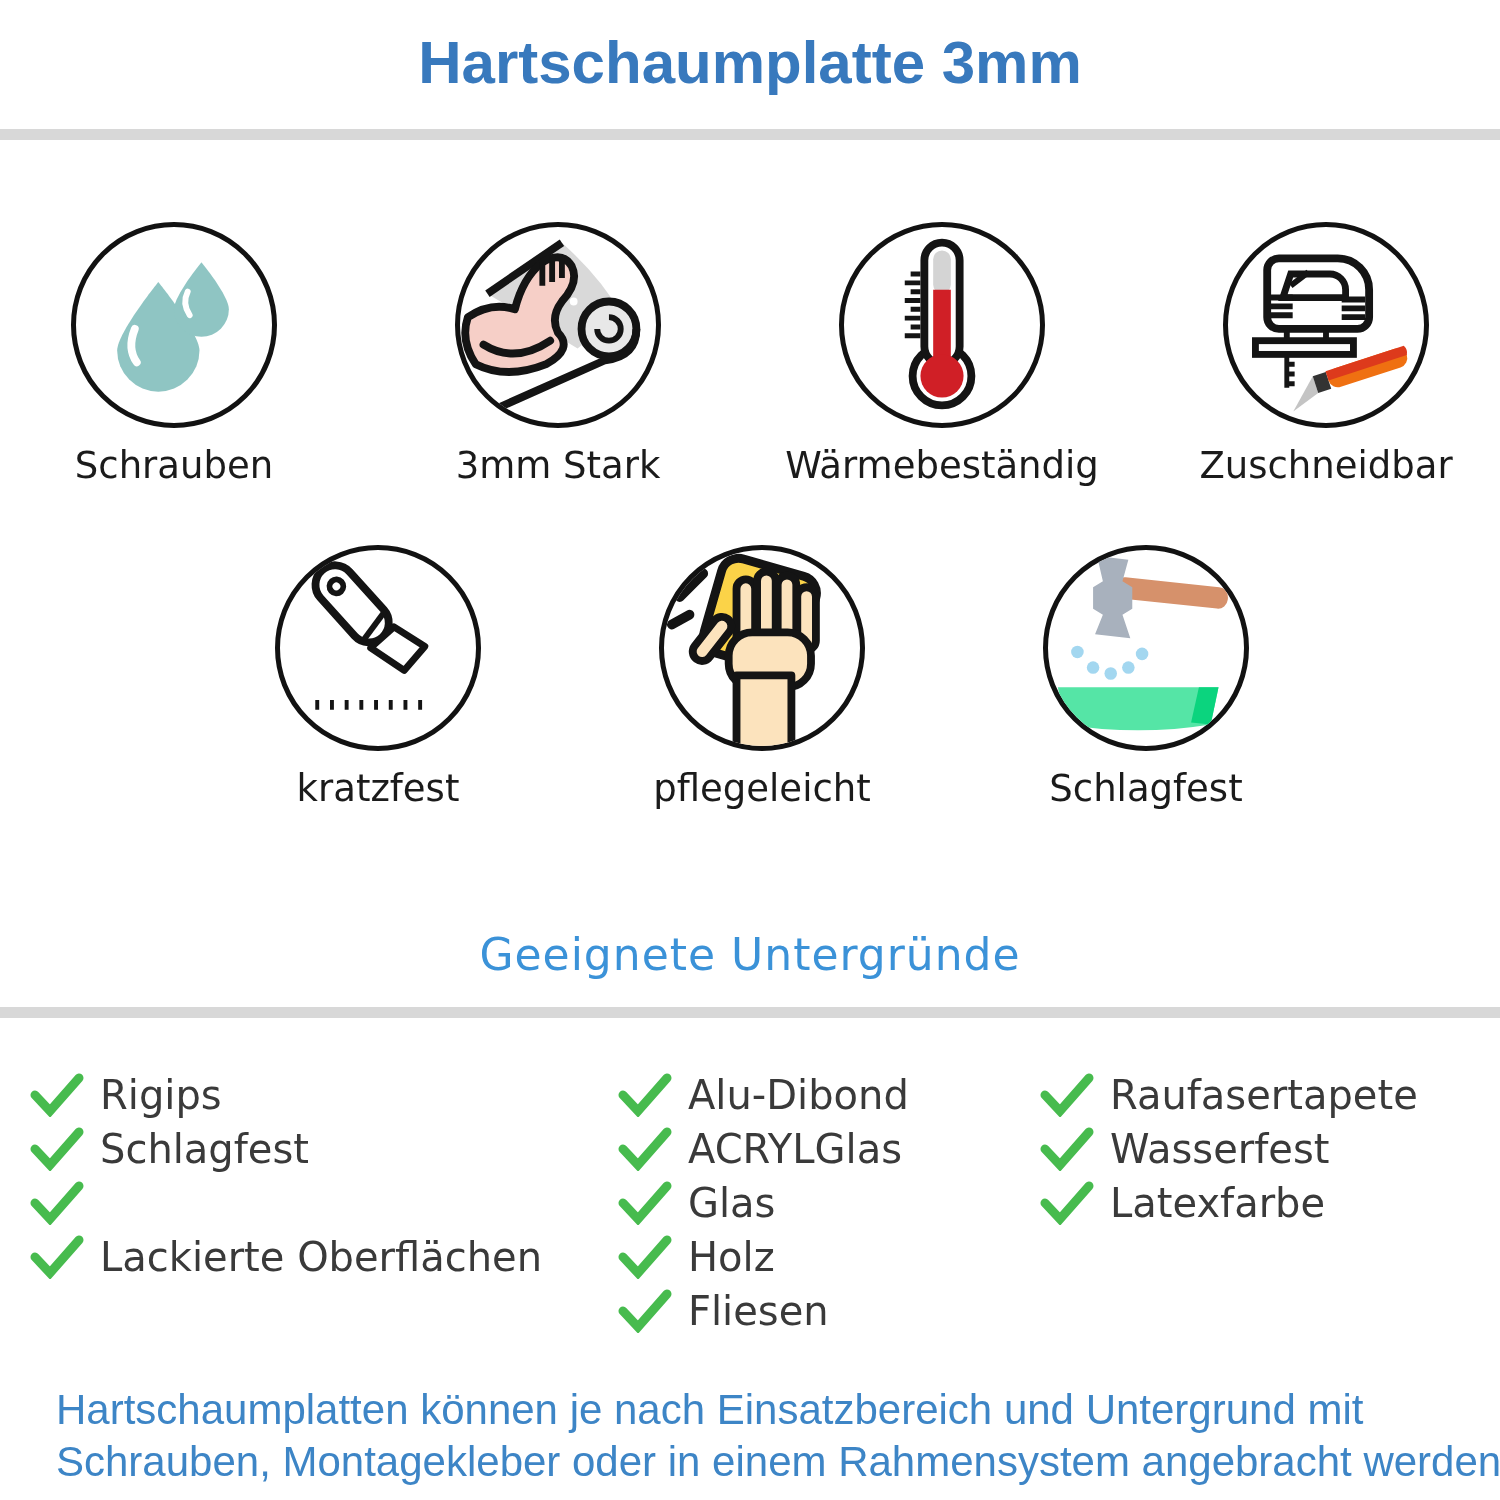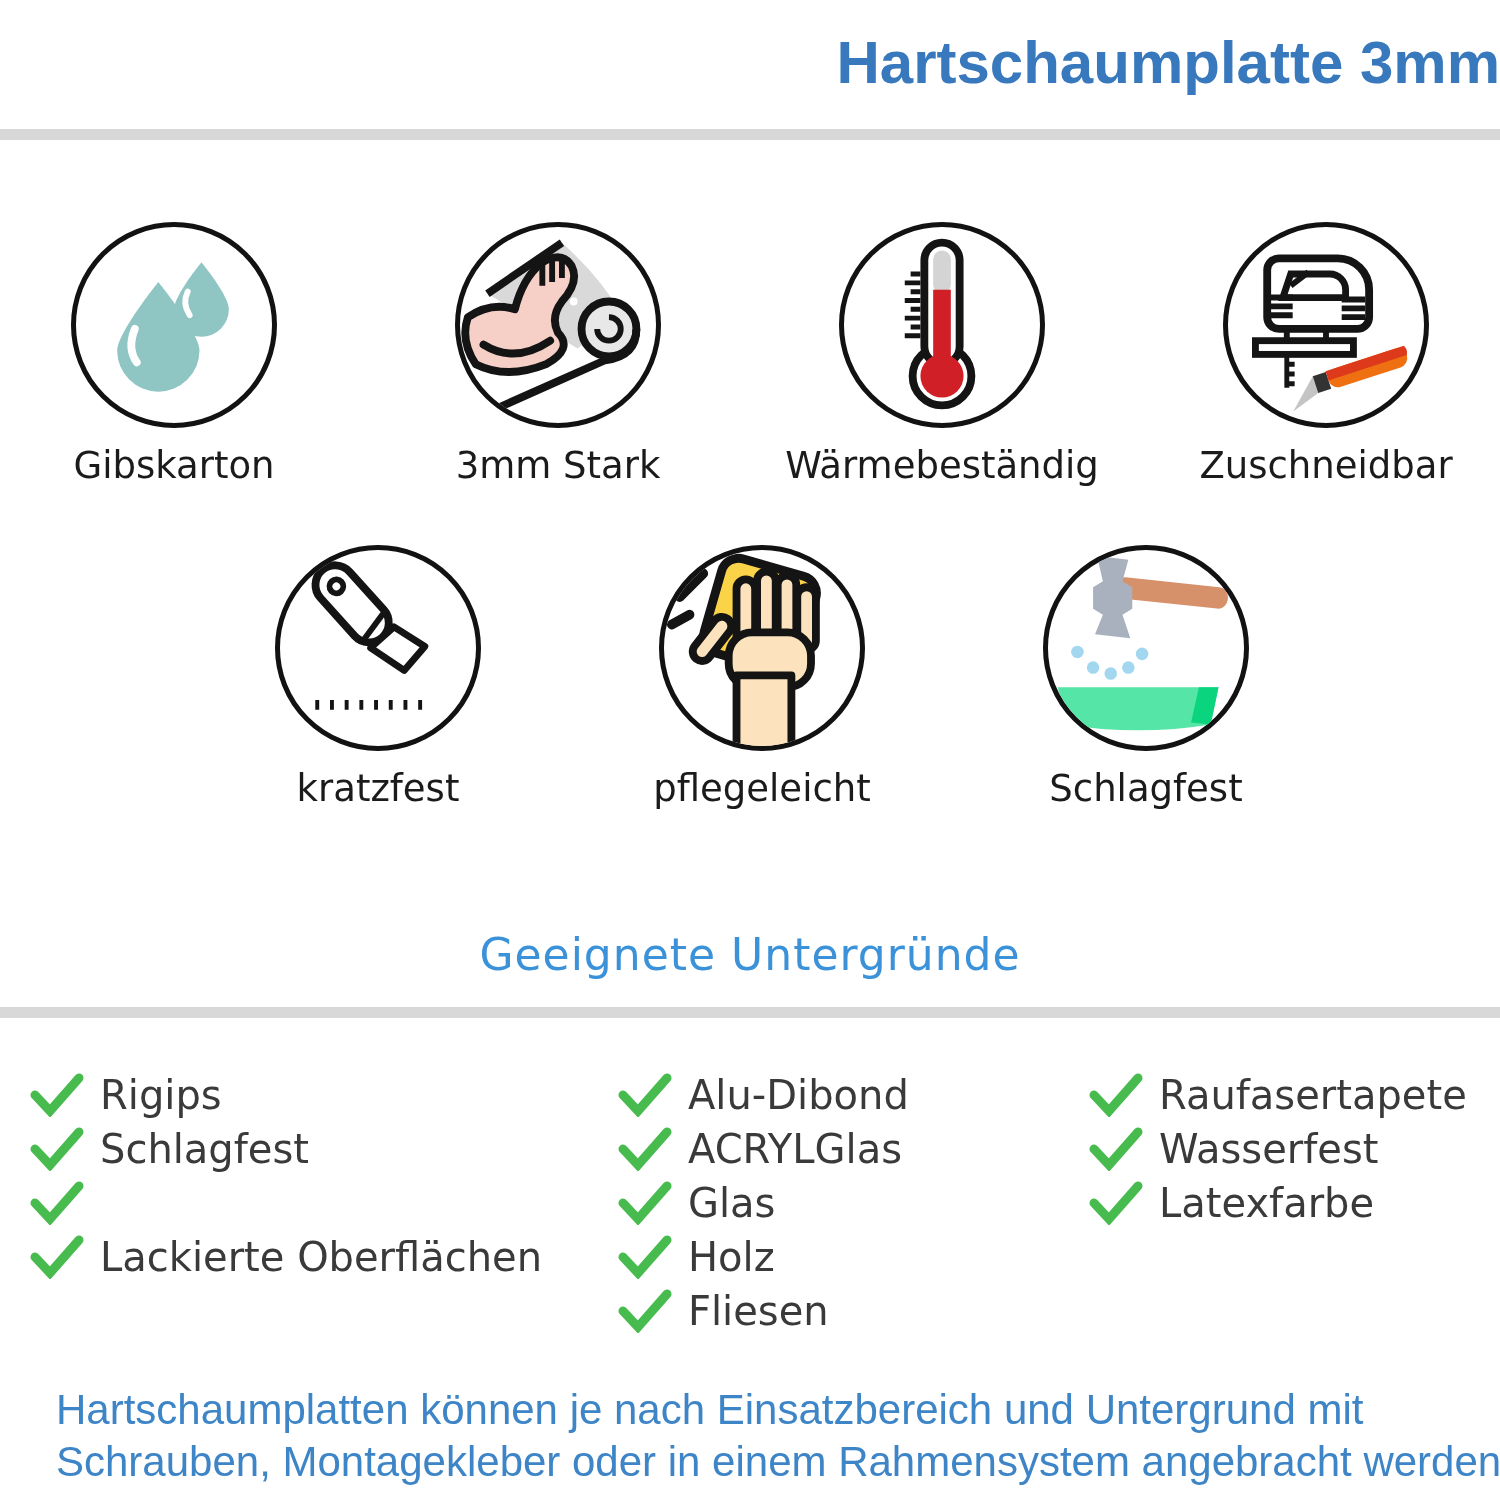--- a/index.html
+++ b/index.html
@@ -1,19 +1,19 @@
 <!DOCTYPE html>
 <html><head>
 <meta charset="utf-8">
 <style>
   html,body{margin:0;padding:0;background:#fff;}
   .canvas{position:relative;width:1500px;height:1500px;background:#ffffff;overflow:hidden;
           font-family:"Liberation Sans",sans-serif;}
 
-  .page-title{position:absolute;top:33px;left:0;width:100%;text-align:right;
+  .page-title{position:absolute;top:33px;left:0;width:100%;text-align:center;
               font-size:60px;line-height:60px;font-weight:700;color:#3879bd;}
 
   .bar{position:absolute;left:0;width:100%;height:11px;background:#d8d8d8;}
   .bar-top{top:129px;}
   .bar-mid{top:1007px;}
 
   .feat-row{position:absolute;left:0;width:100%;display:flex;justify-content:center;}
   .row1{top:222px;}
   .row2{top:545px;transform:translateX(12px);}
   .feat{flex:none;width:384px;display:flex;flex-direction:column;align-items:center;}
@@ -23,21 +23,21 @@
   .feat-label{margin-top:16px;font-size:37px;color:#1b1b1b;text-align:center;
               font-family:"DejaVu Sans","Liberation Sans",sans-serif;}
 
   .section-title{position:absolute;top:925px;left:0;width:100%;text-align:center;
                  font-size:44px;line-height:60px;color:#3b92d8;letter-spacing:1px;
                  font-family:"DejaVu Sans","Liberation Sans",sans-serif;}
 
   .col{position:absolute;top:1068px;}
   .col1{left:30px;}
   .col2{left:618px;}
-  .col3{left:1089px;}
+  .col3{left:1040px;}
   .check-item{height:54px;display:flex;align-items:center;gap:16px;}
   .check-item svg{width:54px;height:44px;flex:none;}
   .check-item span{font-size:40px;color:#3a3a3a;white-space:nowrap;
                    font-family:"DejaVu Sans","Liberation Sans",sans-serif;}
 
   .footer{position:absolute;left:56px;top:1384px;font-size:42px;line-height:52px;
           color:#3d85c6;font-weight:400;white-space:nowrap;}
 </style>
 </head>
 <body>
@@ -51,21 +51,21 @@
 
     <div class="feat">
       <div class="circle">
         <svg viewBox="0 0 100 100">
           <path d="M42,28 C42,28 21,54 21,63 a21,21 0 0 0 42,0 C63,54 42,28 42,28 Z" fill="#8fc5c3"></path>
           <path d="M64,18 C64,18 50,35 50,42 a14,14 0 0 0 28,0 C78,35 64,18 64,18 Z" fill="#8fc5c3"></path>
           <path d="M30,52 Q26,62 31,69" stroke="#fff" stroke-width="4" fill="none" stroke-linecap="round"></path>
           <path d="M57,33 Q54,39 58,45" stroke="#fff" stroke-width="3" fill="none" stroke-linecap="round"></path>
         </svg>
       </div>
-      <div class="feat-label">Gibskarton</div>
+      <div class="feat-label">Schrauben</div>
     </div>
 
     <div class="feat">
       <div class="circle">
         <svg viewBox="0 0 100 100">
           <path d="M14,34 L52,8 Q72,26 82,44 L60,62 Z" fill="#d9d9d9"></path>
           <path d="M14,34 L52,8" stroke="#141414" stroke-width="4" fill="none"></path>
           <circle cx="46" cy="26" r="2" fill="#fff"></circle>
             <circle cx="58" cy="38" r="2" fill="#fff"></circle>
           <circle cx="76" cy="52" r="14" fill="#e8e8e8" stroke="#141414" stroke-width="4"></circle>

